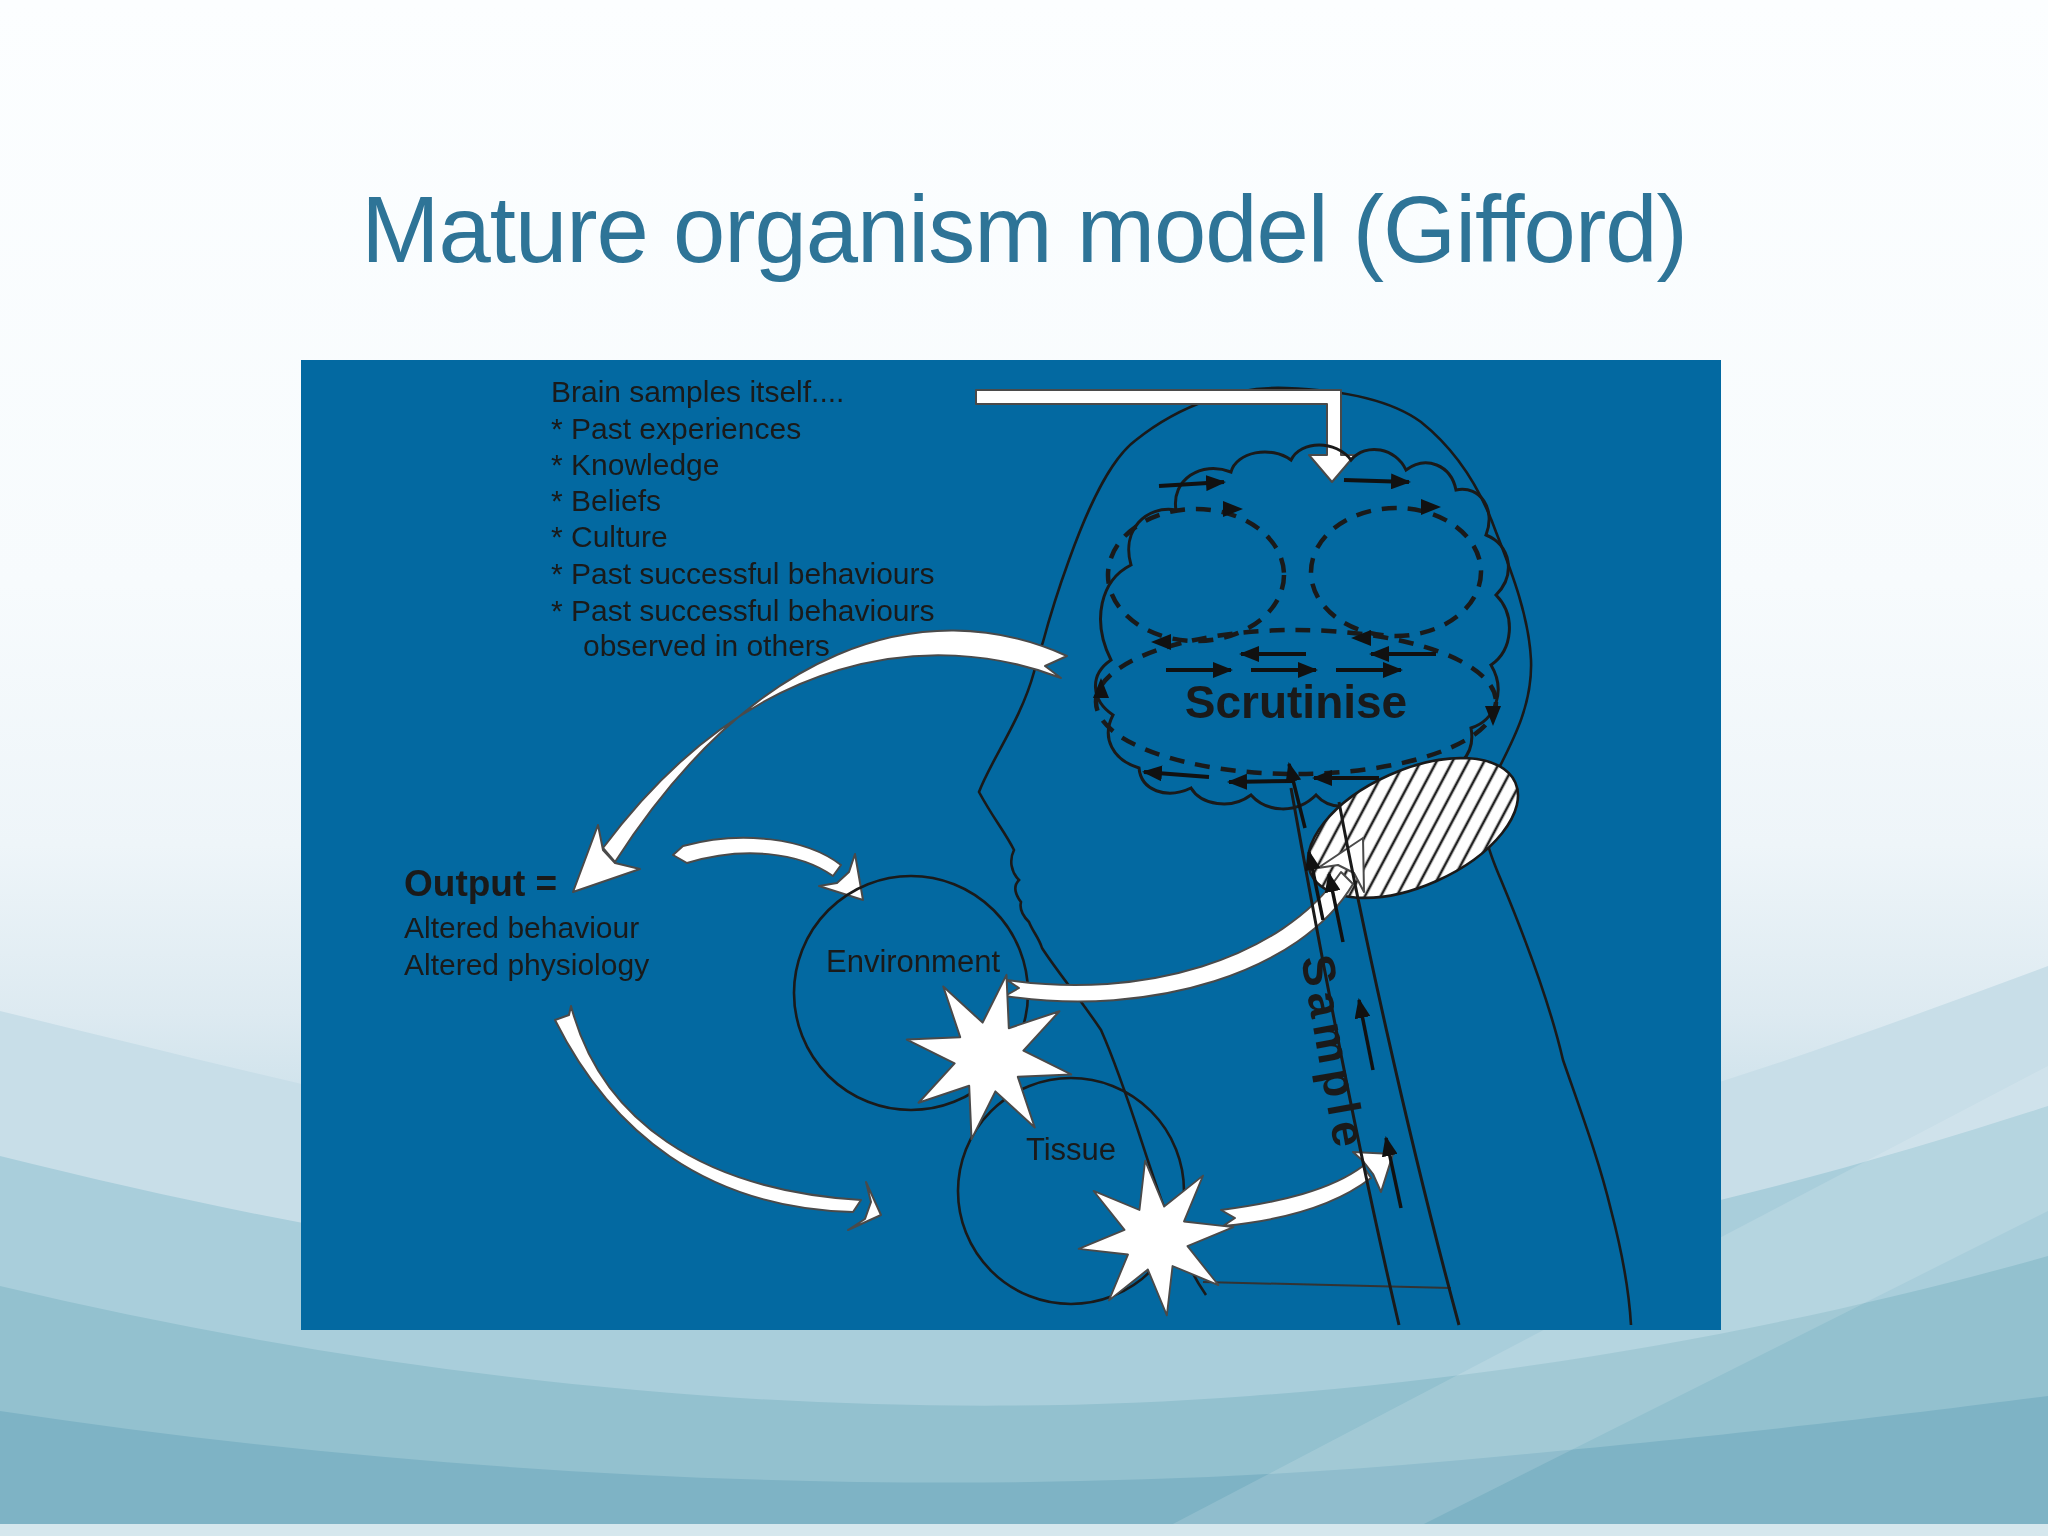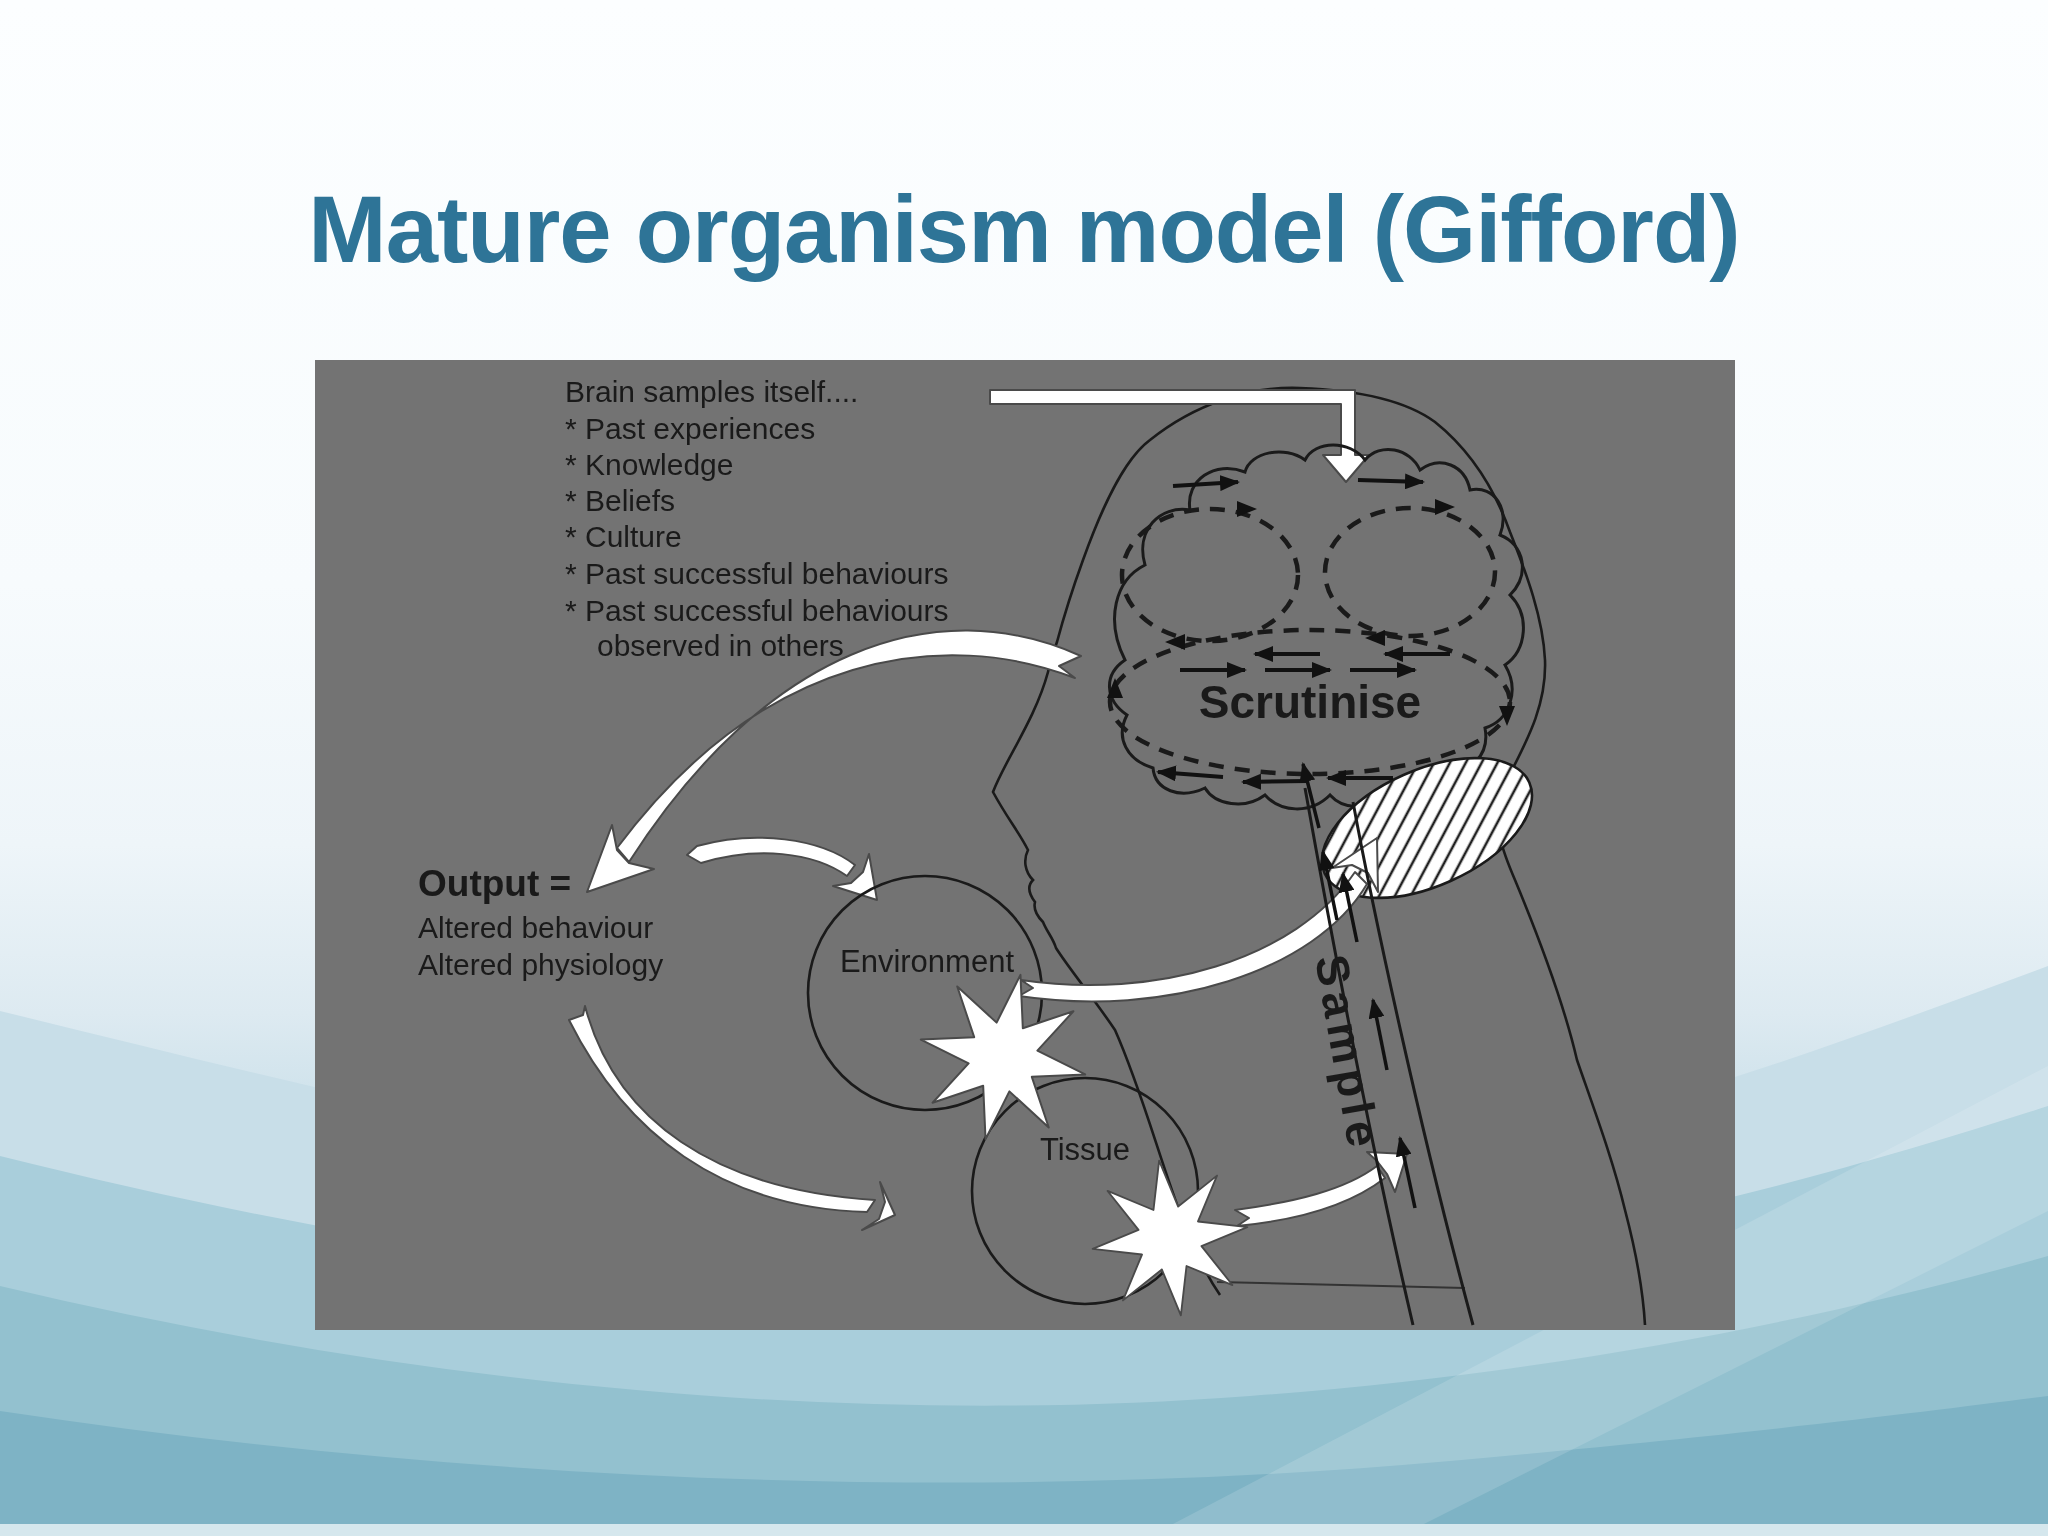--- a/index.html
+++ b/index.html
@@ -8,25 +8,25 @@
     background:linear-gradient(180deg,#fcfeff 0%,#f7fbfd 38%,#eef5f9 55%,#ddeaf1 66%,#c9dfe9 74%,#b9d5e1 80%);
     position:relative;
   }
   .waves{position:absolute;left:0;bottom:0;width:2048px;height:580px;}
   .slide-title{
     position:absolute;top:176px;left:0;width:2048px;
     text-align:center;
     font-size:94px;
     letter-spacing:-1px;
     color:#2e7497;
-    font-weight:700;
+    font-weight:400;
   }
   .panel{
-    position:absolute;left:315px;top:360px;width:1420px;height:970px;
-    background:#737373;
+    position:absolute;left:301px;top:360px;width:1420px;height:970px;
+    background:#0369a1;
   }
   .panel svg{display:block;}
   text{fill:#1a1a1a;}
   .note{font-size:30px;}
   .outhead{font-size:37px;font-weight:bold;}
   .outline-txt{font-size:30px;}
   .circlelab{font-size:31px;}
   .scrut{font-size:46px;font-weight:bold;}
   .sample{font-size:46px;font-weight:bold;letter-spacing:6px;}
   .ink{stroke:#1a1a1a;fill:none;}

